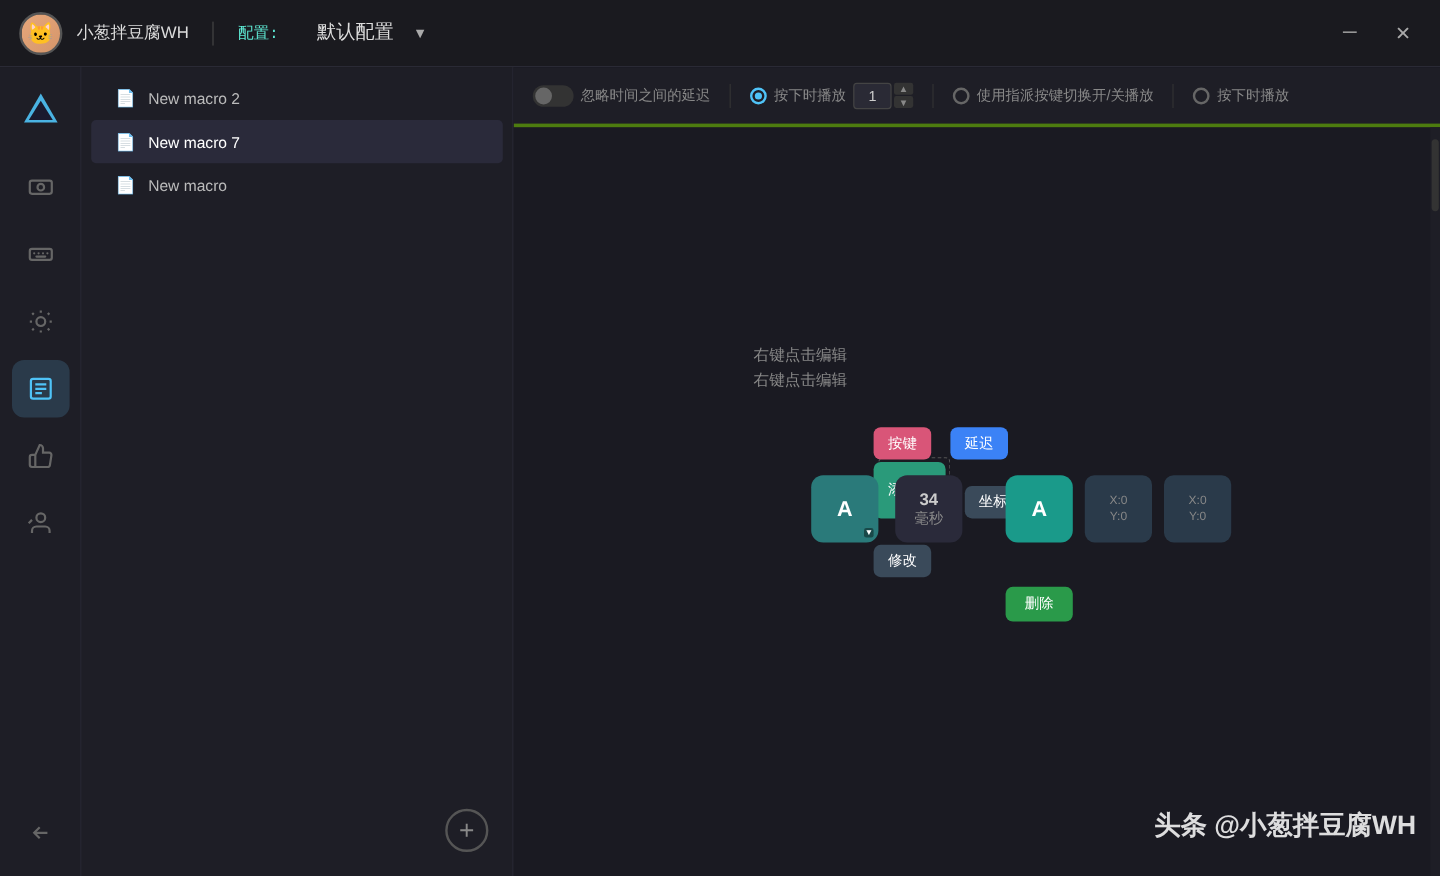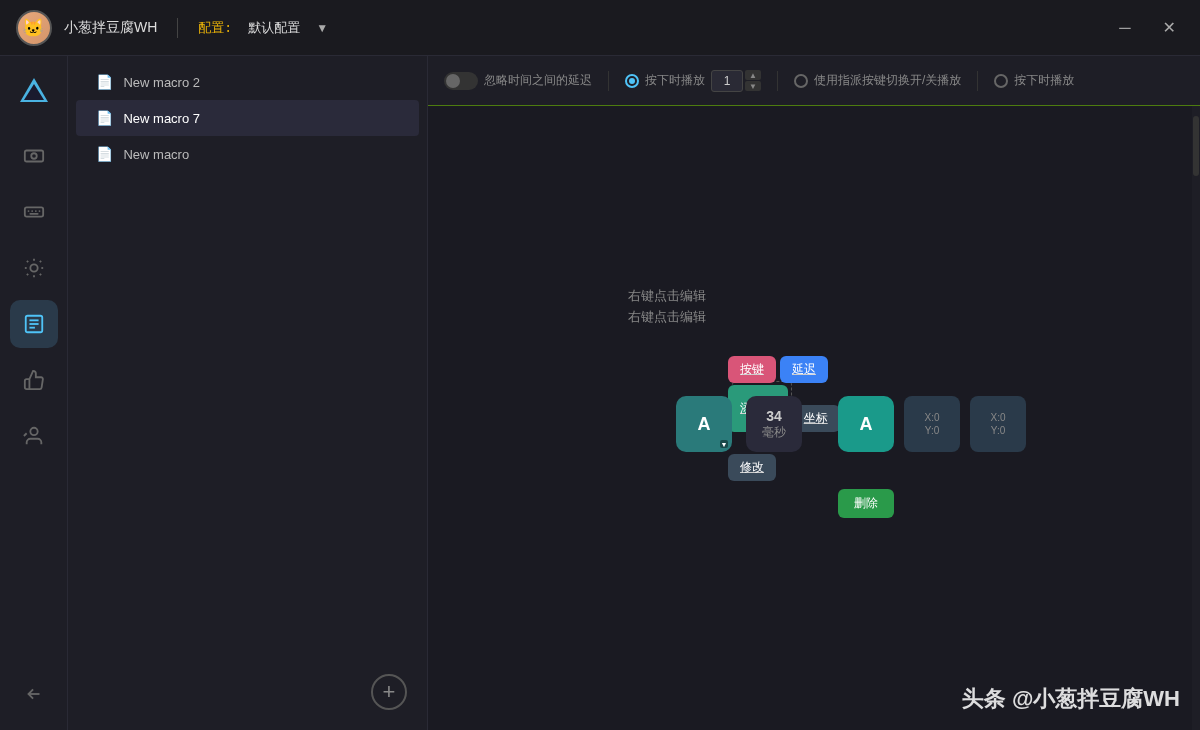--- a/index.html
+++ b/index.html
@@ -41,28 +41,28 @@
       color: #ddd;
       font-size: 14px;
     }
     .divider-v {
       width: 1px;
       height: 20px;
       background: #444;
       margin: 0 8px;
     }
     .config-label {
-      color: #eab308;
+      color: #5eead4;
       font-size: 13px;
       font-family: Liberation Mono, monospace;
     }
     .config-value {
       color: #ddd;
-      font-size: 13px;
-      margin-left: 4px;
+      font-size: 16px;
+      margin-left: 20px;
     }
     .dropdown-arrow {
       margin-left: 4px;
       color: #aaa;
       font-size: 12px;
     }
     .titlebar-right {
       display: flex;
       align-items: center;
       gap: 16px;
@@ -185,21 +185,21 @@
       display: flex;
       flex-direction: column;
       position: relative;
       overflow: hidden;
     }
     .editor-toolbar {
       display: flex;
       align-items: center;
       gap: 16px;
       padding: 10px 16px;
-      border-bottom: 1px solid #4d7c0f;
+      border-bottom: 3px solid #4d7c0f;
       background: #1e1e26;
       height: 50px;
     }
     .toggle-switch {
       display: flex;
       align-items: center;
       gap: 6px;
     }
     .switch-track {
       width: 34px;
@@ -386,22 +386,21 @@
     .context-popup {
       position: absolute;
       top: 250px;
       left: 300px;
       display: flex;
       flex-direction: column;
       gap: 2px;
     }
     .popup-row {
       display: flex;
-      gap: 4px;
-      text-decoration: underline;
+      gap: 16px;
     }
     .popup-btn {
       padding: 5px 12px;
       border-radius: 6px;
       border: none;
       cursor: pointer;
       font-size: 12px;
       font-family: 'Microsoft YaHei', sans-serif;
       color: #fff;
     }
@@ -458,21 +457,21 @@
       height: 60px;
       background: #333;
       border-radius: 3px;
       margin: 1px;
       margin-top: 10px;
     }
 
     
     .watermark {
       position: absolute;
-      bottom: 16px;
+      bottom: 27px;
       right: 20px;
       color: #fff;
       font-size: 22px;
       font-weight: bold;
       opacity: 0.85;
       pointer-events: none;
     }
   </style>
 </head>
 <body>

